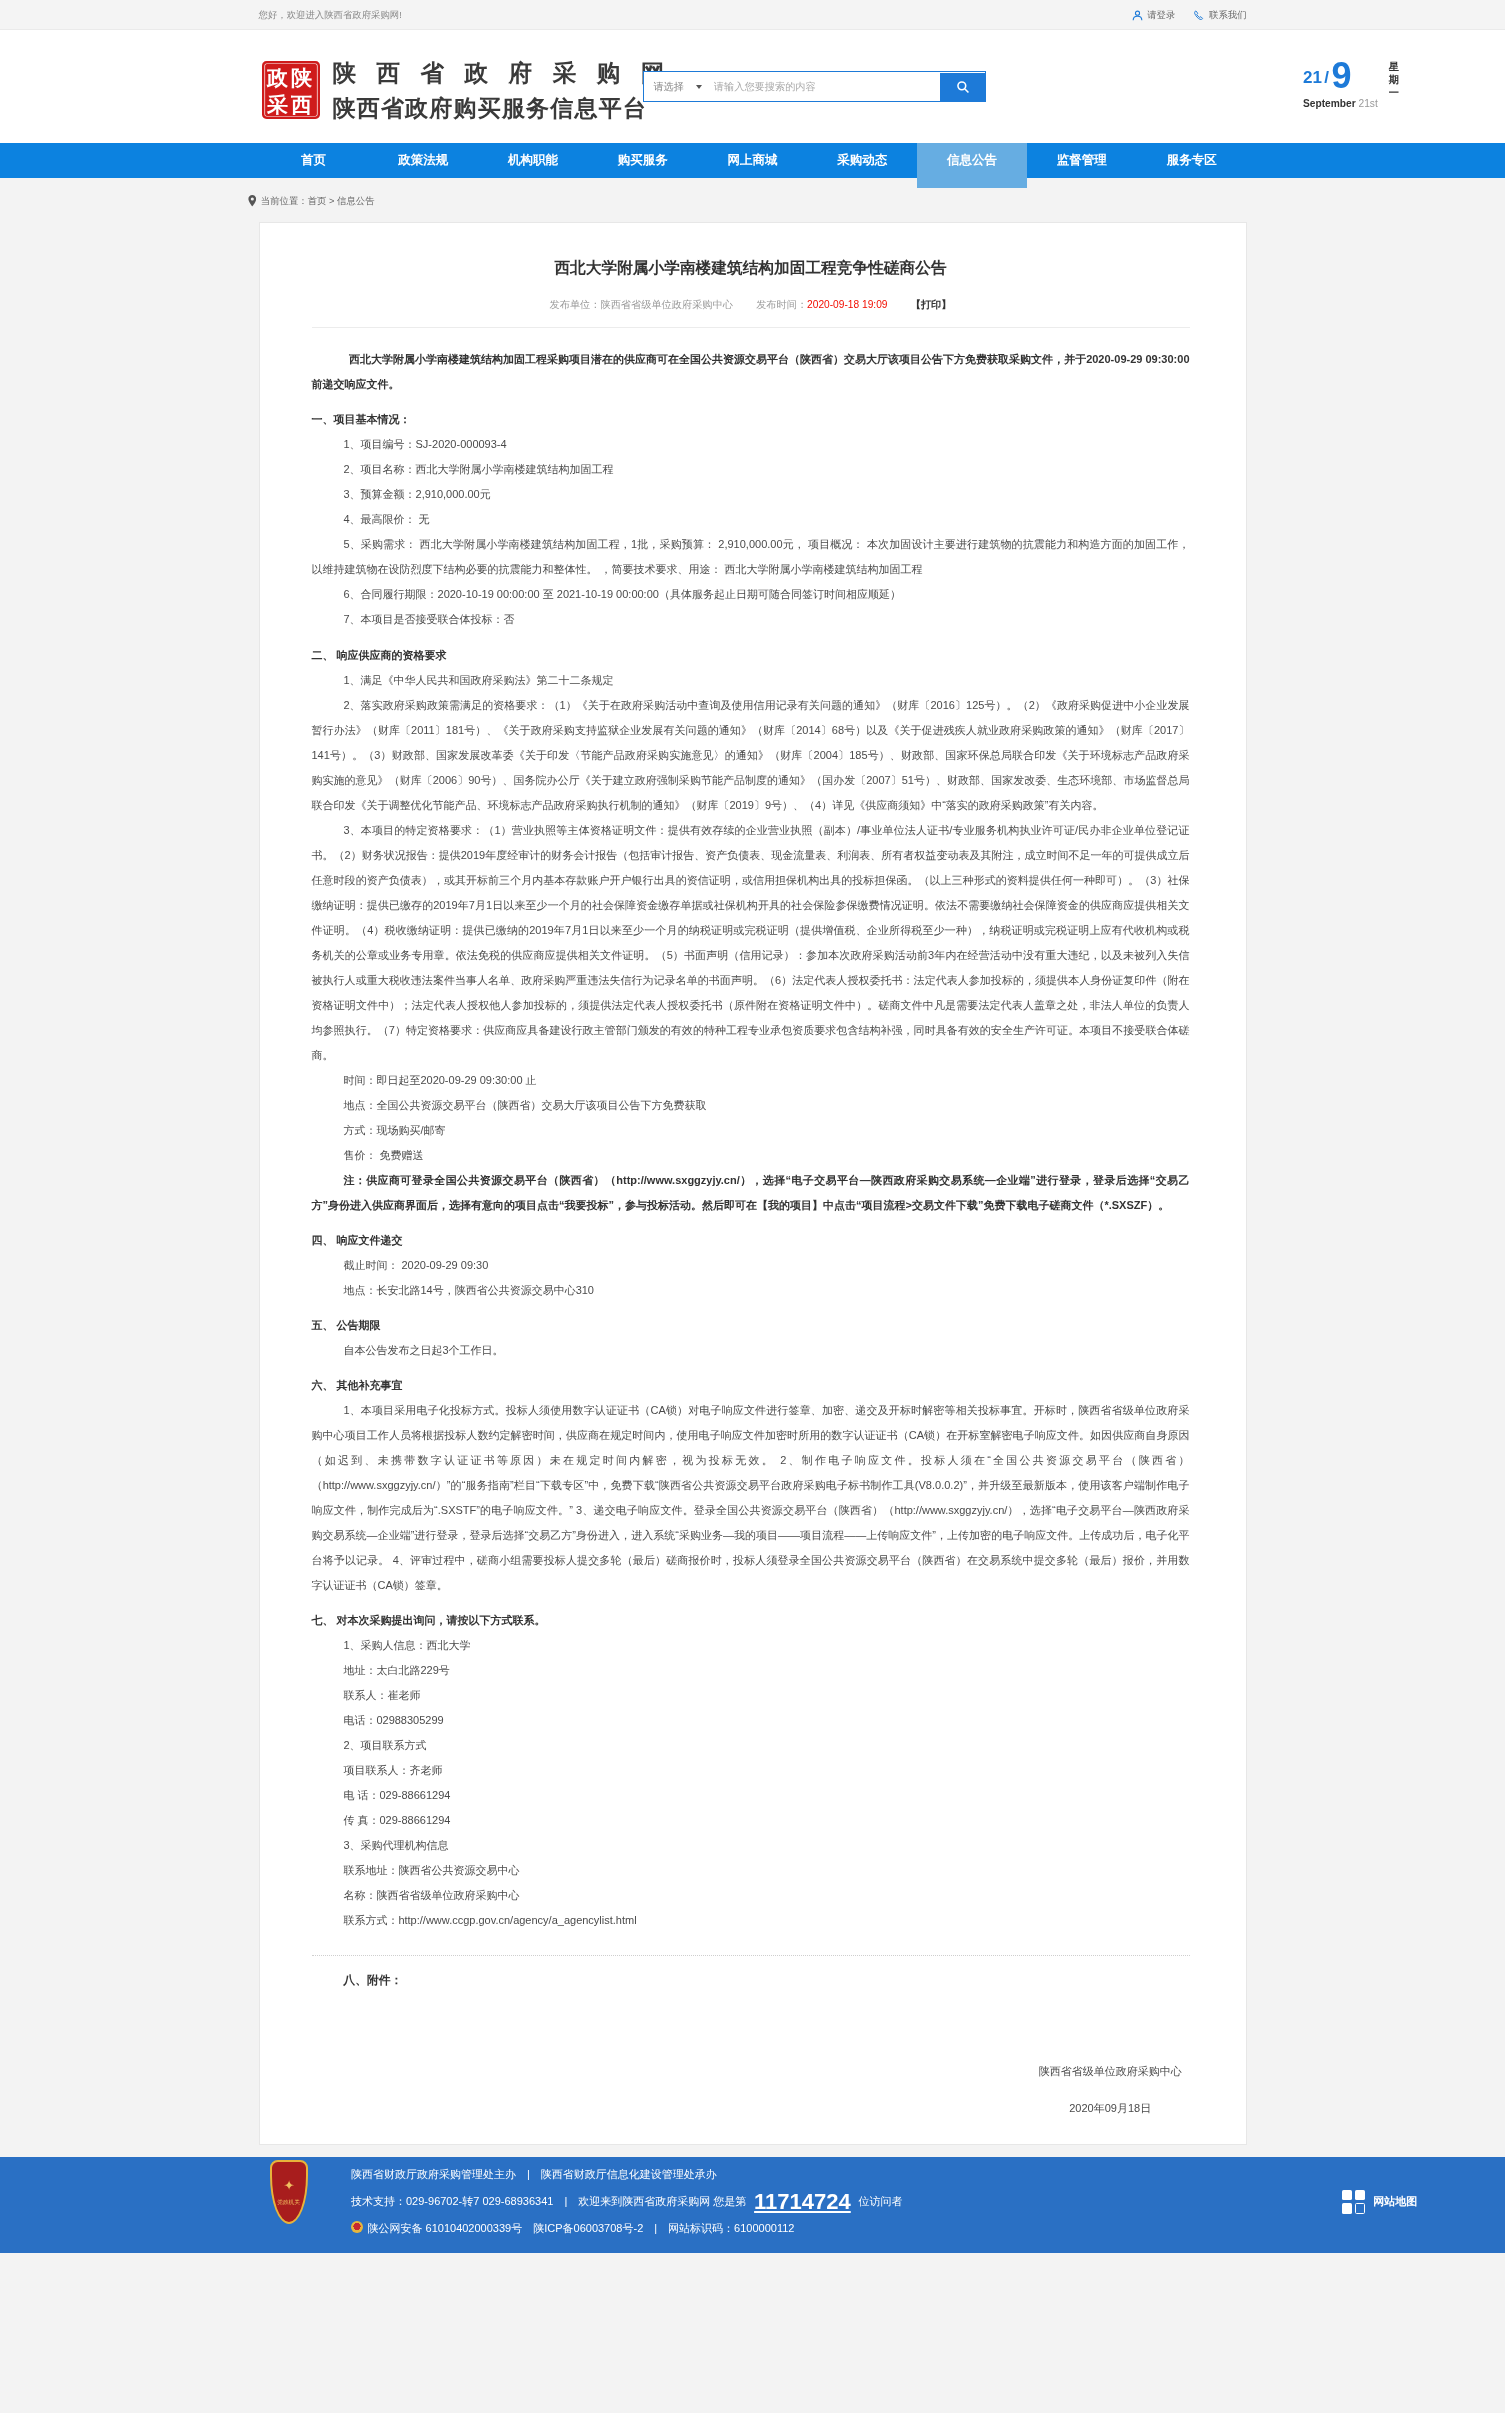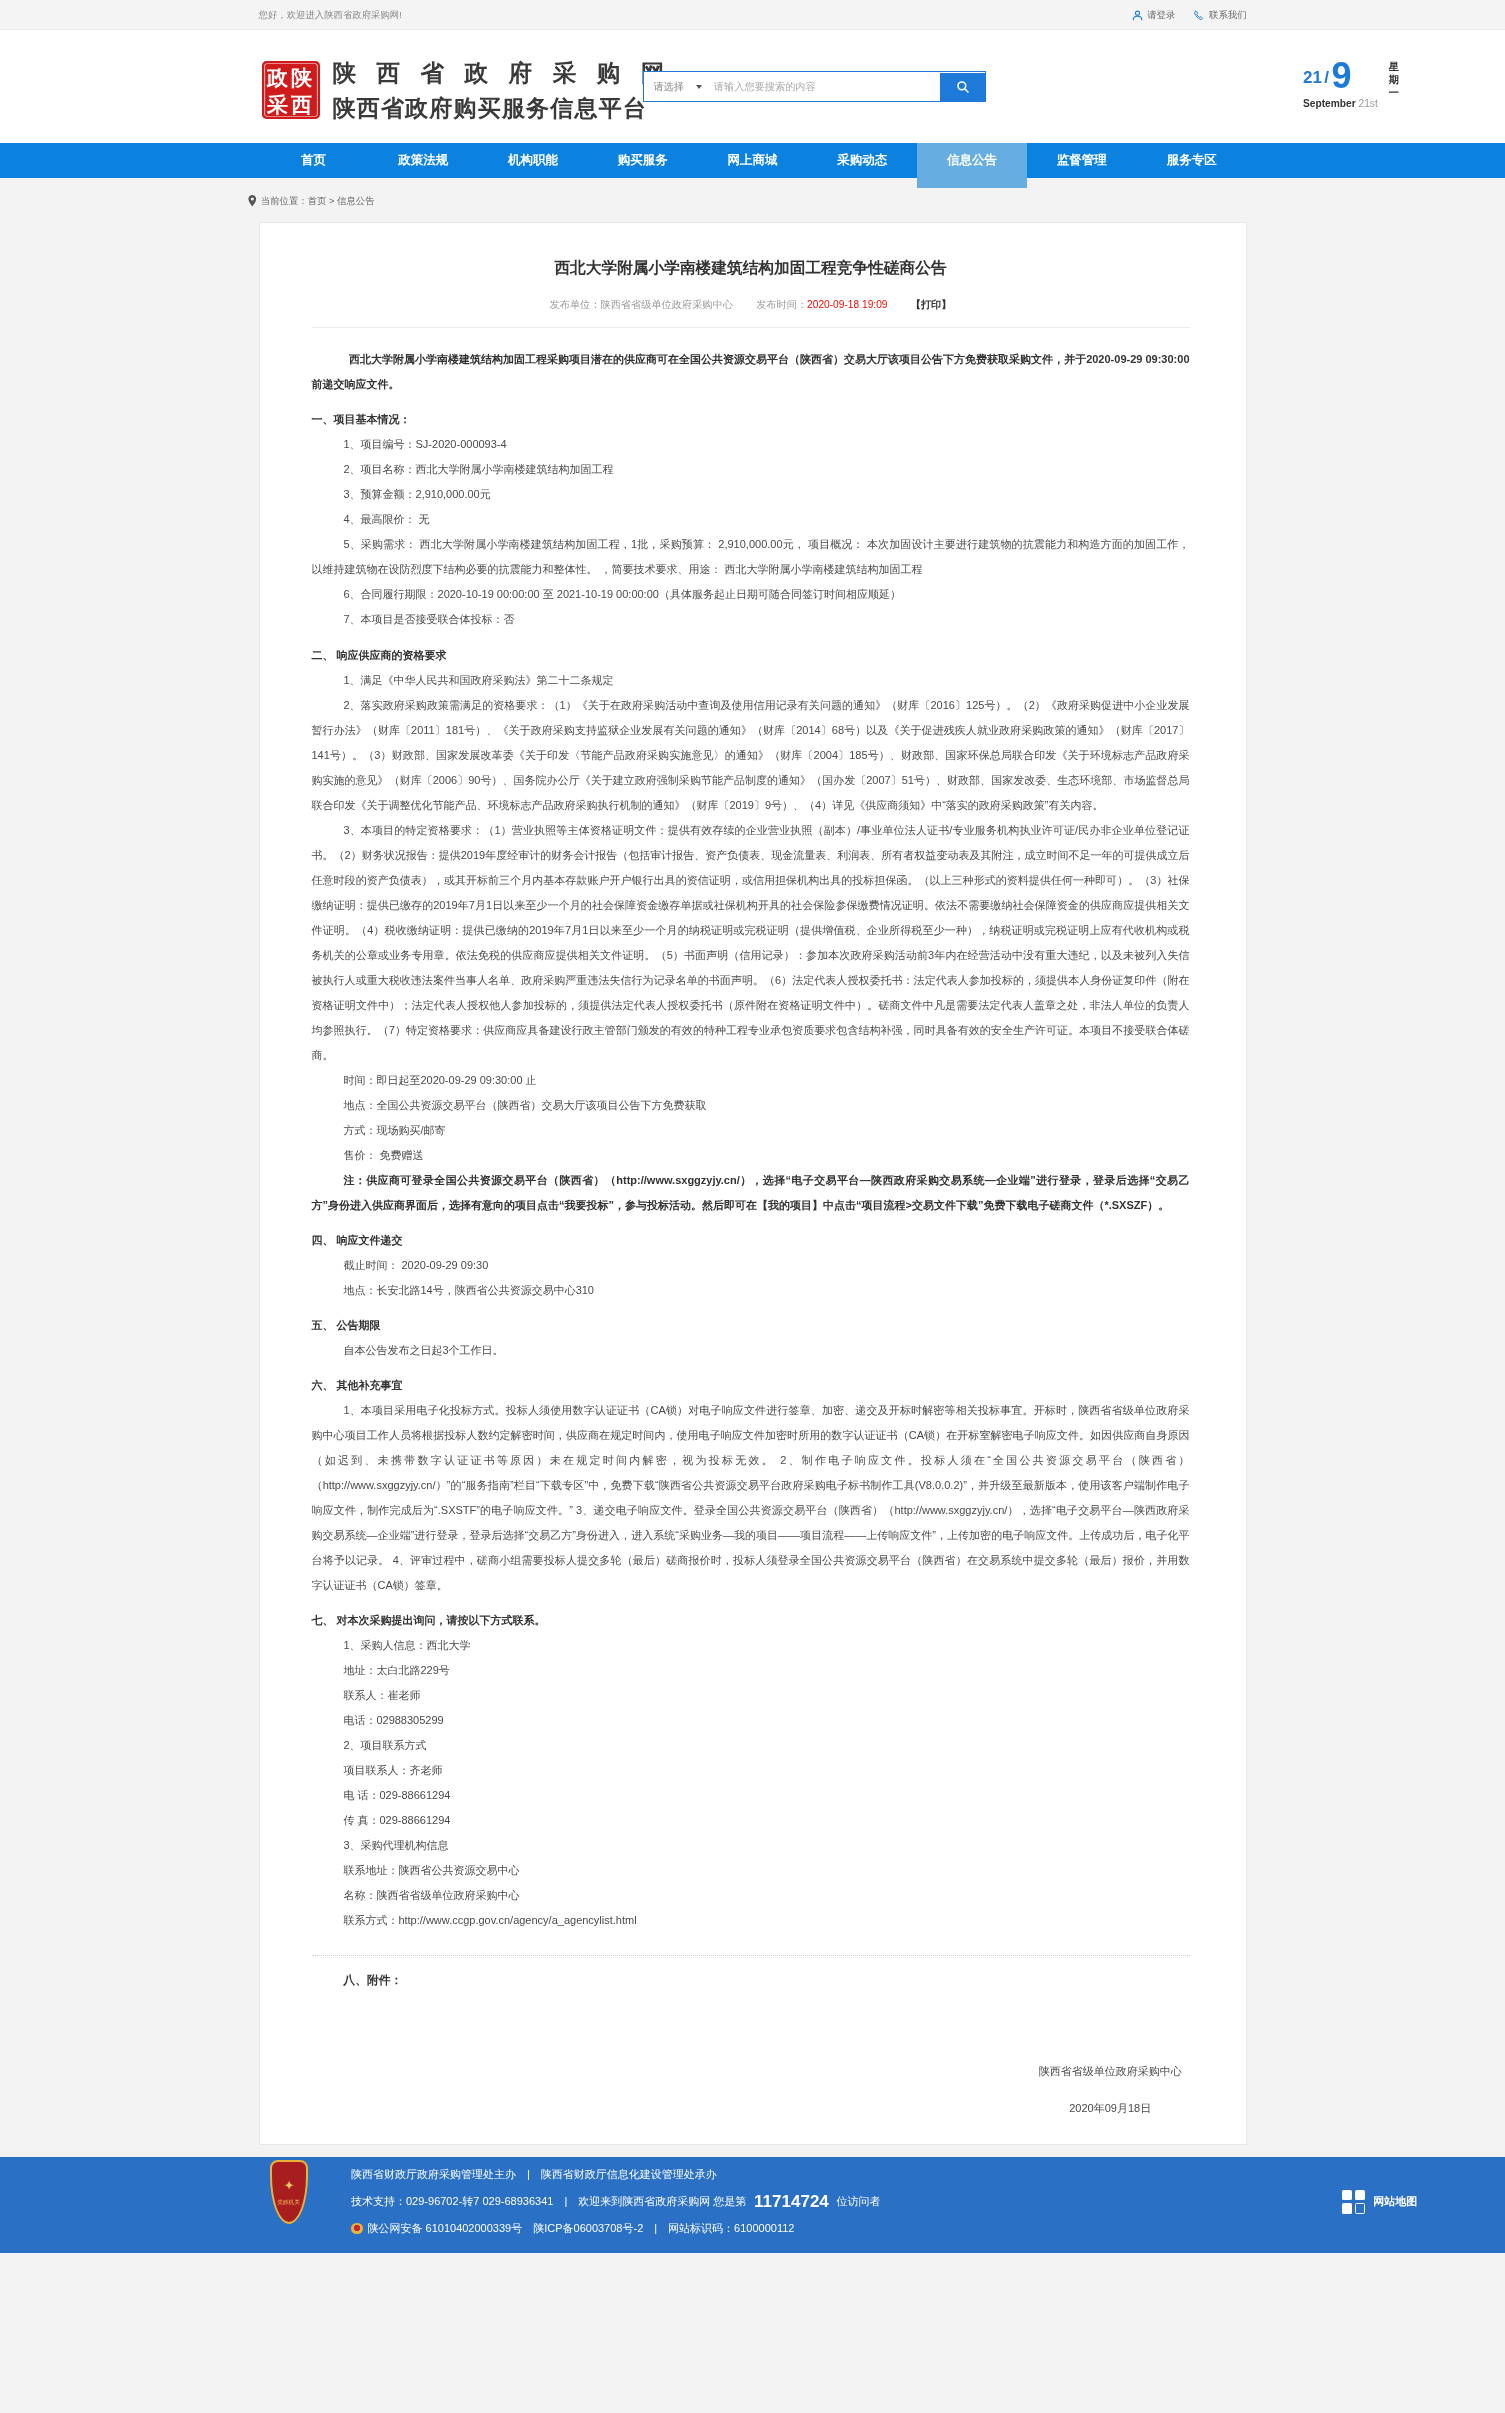--- a/index.html
+++ b/index.html
@@ -96,22 +96,22 @@
   .footer { height: 96px; background: #2a70c4; position: relative; color: #fff; }
   .emblem {
     position: absolute; left: 270px; top: 3.1px; width: 38px; height: 64px;
     background: #a81d1d; border: 2.4px solid #e8b33a;
     border-radius: 7.8px 7.8px 50% 50% / 7.8px 7.8px 75% 75%;
     display: flex; flex-direction: column; align-items: center; justify-content: center;
   }
   .emblem .star { color: #f0c060; font-size: 13.3px; line-height: 15.7px; }
   .emblem .emblem-text { color: #f0c060; font-size: 6.3px; margin-top: 4.7px; letter-spacing: 0; white-space: nowrap; transform: scale(0.9); }
   .ftext { position: absolute; left: 351px; top: 10.2px; font-size: 11px; }
-  .ftext .fline { line-height: 15.7px; margin-bottom: 11px; display: flex; align-items: center; gap: 4.7px; white-space: nowrap; }
-  .ftext .count { font-size: 17px; font-weight: bold; margin: 0 3.1px; }
+  .ftext .fline { line-height: 15.7px; margin-bottom: 11px; display: flex; gap: 4.7px; white-space: nowrap; }
+  .ftext .count { font-size: 22px; font-weight: bold; margin: 0 3.1px; text-decoration: underline; }
   .badge-icon { display: inline-block; width: 11.8px; height: 11.8px; border-radius: 50%;
     background: radial-gradient(circle at 50% 45%, #c8272d 0 40%, #e5b53c 41% 100%); }
   .sitemap { position: absolute; left: 1342px; top: 33px; display: flex; align-items: center; gap: 7.8px; cursor: pointer; }
   .grid-icon { width: 23.5px; height: 23.5px; display: grid; grid-template-columns: 10.2px 10.2px; grid-template-rows: 10.2px 10.2px; gap: 3.1px; }
   .grid-icon span { background: #fff; border-radius: 1.6px; }
   .grid-icon span:nth-child(4) { background: transparent; border: 1.6px solid #fff; }
   .sitemap-label { font-size: 11px; font-weight: bold; color: #fff; }
 </style>
 </head>
 <body>

